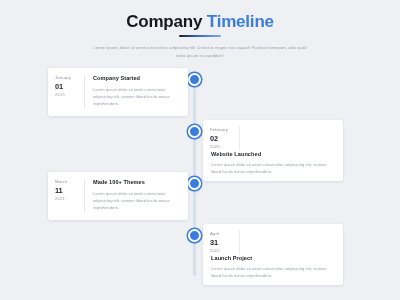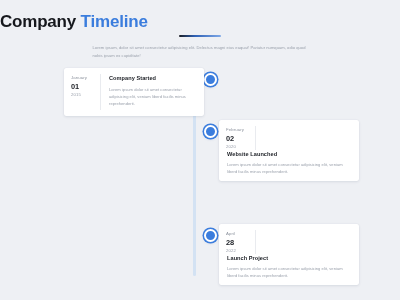--- a/index.html
+++ b/index.html
@@ -19,21 +19,21 @@
   #page {
     position: relative;
     width: 400px;
     height: 300px;
     background: #eef0f4;
   }
 
   
   .header {
     padding-top: 13px;
-    text-align: left;
+    text-align: center;
   }
 
   .page-title {
     font-size: 17px;
     font-weight: bold;
     letter-spacing: -0.2px;
     line-height: 1.1;
     color: #16181d;
   }
   .page-title .accent { color: #3b7ddd; }
@@ -67,21 +67,21 @@
     left: 193px;
     top: 4px;
     width: 2.5px;
     height: 204px;
     background: #d3e2f3;
     border-radius: 2px;
   }
 
   .tl-row {
     position: absolute;
-    left: 16px;
+    left: 0;
     width: 380px;
     height: 50px;
   }
   .tl-row.r0 { top: 0px; }
   .tl-row.r1 { top: 52px; }
   .tl-row.r2 { top: 104px; }
   .tl-row.r3 { top: 156px; }
 
   .tl-dot {
     position: absolute;
@@ -200,27 +200,41 @@
           <div class="date-day">02</div>
           <div class="date-year">2020</div>
         </div>
         <div class="card-body">
           <div class="card-title">Website Launched</div>
           <div class="card-text">Lorem ipsum dolor sit amet consectetur adipisicing elit, veniam liberd facilis minus reprehenderit.</div>
         </div>
       </div>
     </div>
 
+    <div class="tl-row r2">
+      <div class="tl-dot"></div>
+      <div class="card left">
+        <div class="card-date">
+          <div class="date-month">March</div>
+          <div class="date-day">11</div>
+          <div class="date-year">2021</div>
+        </div>
+        <div class="card-body">
+          <div class="card-title">Made 100+ Themes</div>
+          <div class="card-text">Lorem ipsum dolor sit amet consectetur adipisicing elit, veniam liberd facilis minus reprehenderit.</div>
+        </div>
+      </div>
+    </div>
 
     <div class="tl-row r3">
       <div class="tl-dot"></div>
       <div class="card right">
         <div class="card-date">
           <div class="date-month">April</div>
-          <div class="date-day">28</div>
+          <div class="date-day">31</div>
           <div class="date-year">2022</div>
         </div>
         <div class="card-body">
           <div class="card-title">Launch Project</div>
           <div class="card-text">Lorem ipsum dolor sit amet consectetur adipisicing elit, veniam liberd facilis minus reprehenderit.</div>
         </div>
       </div>
     </div>
 
   </div>

